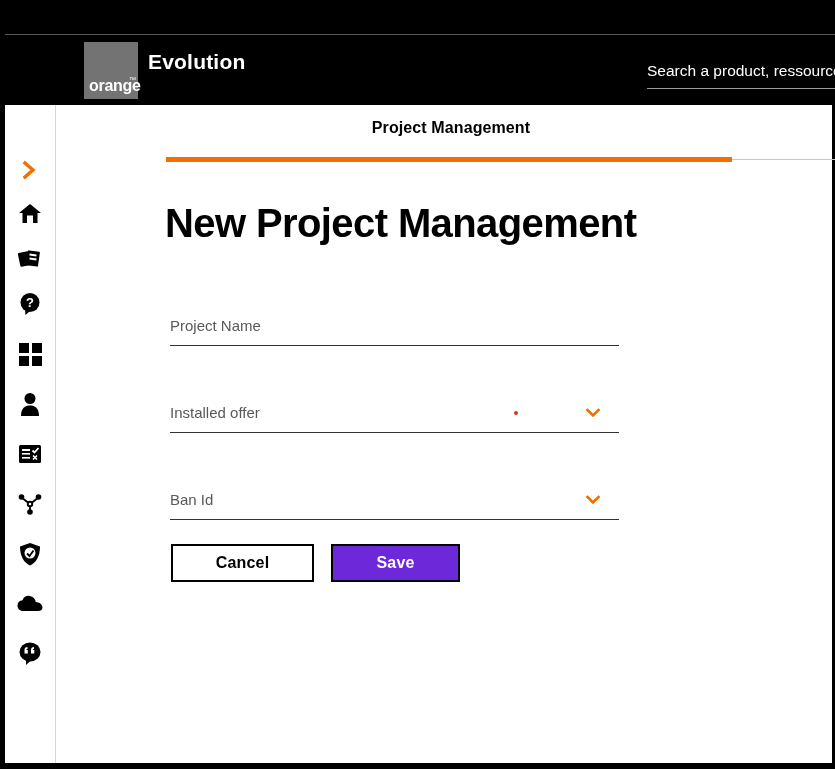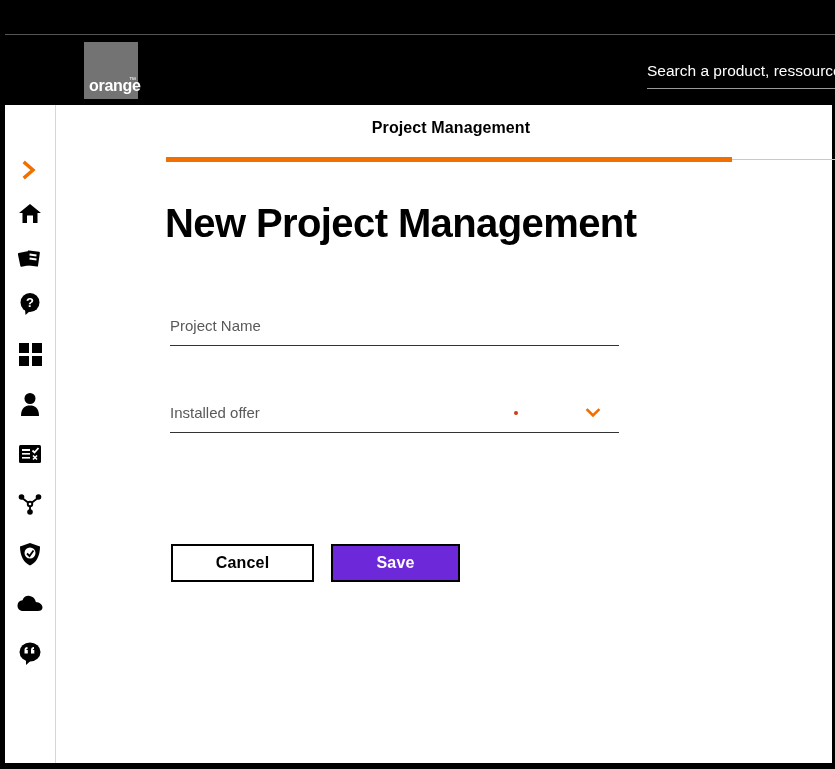--- a/index.html
+++ b/index.html
@@ -253,20 +253,21 @@
   <div class="top-header">
 
     <div class="header-hairline"></div>
 
     <div class="logo-block">
       <span class="logo-text">orange</span>
       <span class="logo-tm">™</span>
     </div>
 
     <div class="brand">
+      <div>Evolution</div>
     </div>
 
     <div class="search-wrap">
       <input class="search-input" type="text" placeholder="Search a product, ressource..." style="">
       <div class="search-underline"></div>
     </div>
   </div>
 
   <div class="body-frame">
 
@@ -407,20 +408,29 @@
           </svg>
         </span>
         <div class="field-line"></div>
       </div>
 
       <div class="field" style="top:205px">
         <span class="field-label">Project Name</span>
         <div class="field-line"></div>
       </div>
 
+      <div class="field" style="top:379px">
+        <span class="field-label">Ban Id</span>
+        <span class="chevron-down">
+          <svg width="16" height="16" viewBox="0 0 16 16">
+            <path d="M2.5 5 L8 10.5 L13.5 5" fill="none" stroke="#F16E00" stroke-width="2.6" stroke-linecap="square"></path>
+          </svg>
+        </span>
+        <div class="field-line"></div>
+      </div>
 
       <div class="btn-row">
         <button class="btn btn-cancel">Cancel</button>
         <button class="btn btn-save">Save</button>
       </div>
 
     </main>
   </div>
 </div>
 

